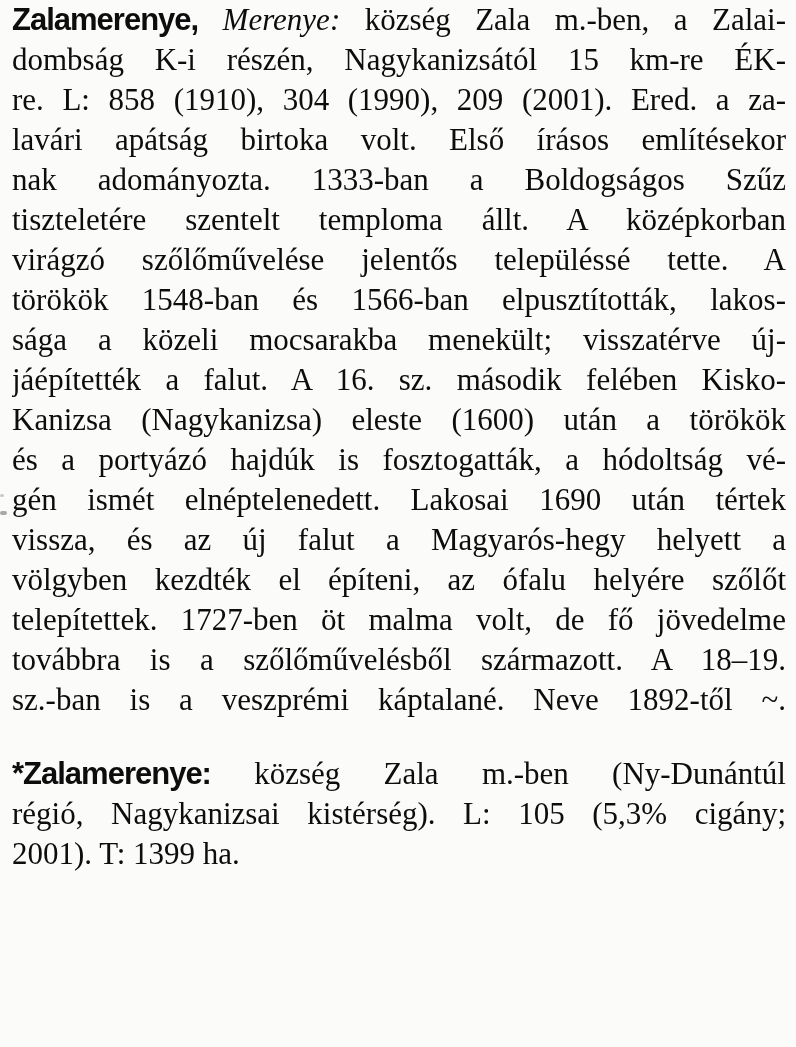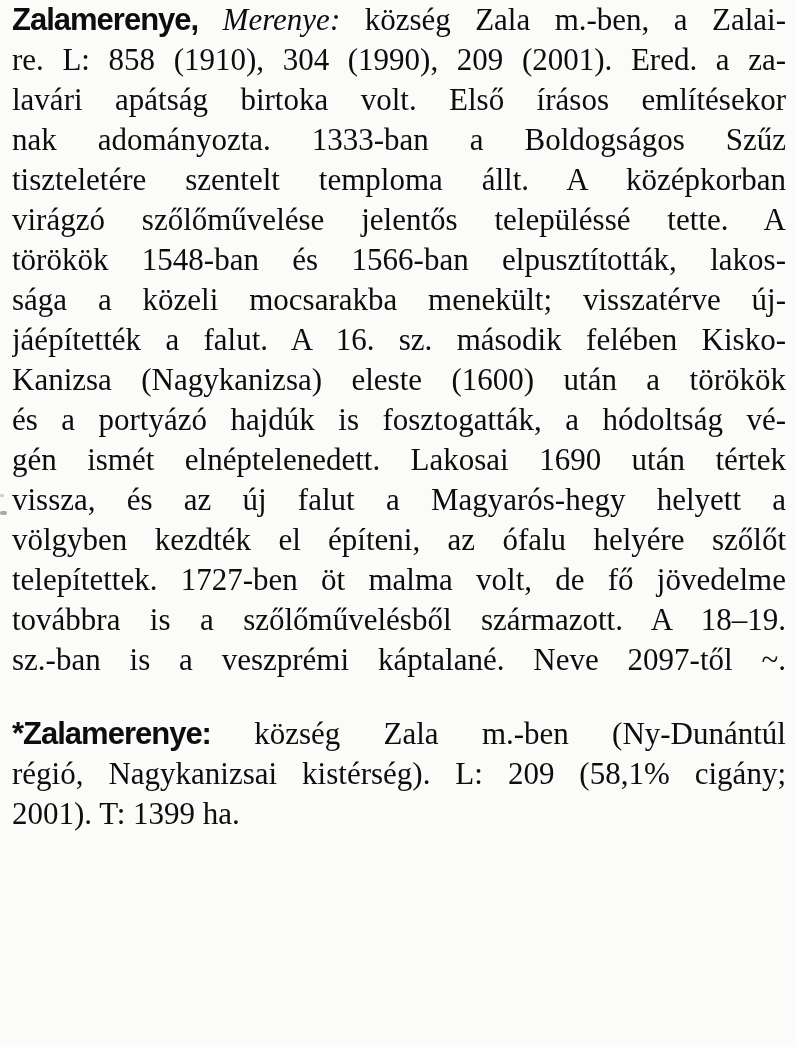--- a/index.html
+++ b/index.html
@@ -56,37 +56,38 @@
   }
   .speck-1 { left: 0; top: 511px; width: 7px; height: 4px; opacity: 0.85; }
   .speck-2 { left: 0; top: 494px; width: 4px; height: 3px; opacity: 0.5; }
 </style>
 </head>
 <body>
 
 <div class="page" style="--page-bg: #fbfbf9; --ink: #0d0d0d;">
   <article class="entry first">
       <div class="line"><span class="headword">Zalamerenye,</span><span class="italic"> Merenye:</span><span class="plain"> község Zala m.-ben, a Zalai-</span></div>
+      <div class="line"><span class="plain">dombság K-i részén, Nagykanizsától 15 km-re ÉK-</span></div>
       <div class="line"><span class="plain">re. L: 858 (1910), 304 (1990), 209 (2001). Ered. a za-</span></div>
       <div class="line"><span class="plain">lavári apátság birtoka volt. Első írásos említésekor</span></div>
       <div class="line"><span class="plain">nak adományozta. 1333-ban a Boldogságos Szűz</span></div>
       <div class="line"><span class="plain">tiszteletére szentelt temploma állt. A középkorban</span></div>
       <div class="line"><span class="plain">virágzó szőlőművelése jelentős településsé tette. A</span></div>
       <div class="line"><span class="plain">törökök 1548-ban és 1566-ban elpusztították, lakos-</span></div>
       <div class="line"><span class="plain">sága a közeli mocsarakba menekült; visszatérve új-</span></div>
       <div class="line"><span class="plain">jáépítették a falut. A 16. sz. második felében Kisko-</span></div>
       <div class="line"><span class="plain">Kanizsa (Nagykanizsa) eleste (1600) után a törökök</span></div>
       <div class="line"><span class="plain">és a portyázó hajdúk is fosztogatták, a hódoltság vé-</span></div>
       <div class="line"><span class="plain">gén ismét elnéptelenedett. Lakosai 1690 után tértek</span></div>
       <div class="line"><span class="plain">vissza, és az új falut a Magyarós-hegy helyett a</span></div>
       <div class="line"><span class="plain">völgyben kezdték el építeni, az ófalu helyére szőlőt</span></div>
       <div class="line"><span class="plain">telepítettek. 1727-ben öt malma volt, de fő jövedelme</span></div>
       <div class="line"><span class="plain">továbbra is a szőlőművelésből származott. A 18–19.</span></div>
-      <div class="line"><span class="plain">sz.-ban is a veszprémi káptalané. Neve 2097-től ~.</span></div>
+      <div class="line"><span class="plain">sz.-ban is a veszprémi káptalané. Neve 1892-től ~.</span></div>
     </article>
   <article class="entry second">
       <div class="line"><span class="headword">*Zalamerenye:</span><span class="plain"> község Zala m.-ben (Ny-Dunántúl</span></div>
-      <div class="line"><span class="plain">régió, Nagykanizsai kistérség). L: 209 (58,1% cigány;</span></div>
+      <div class="line"><span class="plain">régió, Nagykanizsai kistérség). L: 105 (5,3% cigány;</span></div>
       <div class="line no-just"><span class="plain">2001). T: 1399 ha.</span></div>
     </article>
   <div class="speck speck-1"></div>
   <div class="speck speck-2"></div>
 </div>
 
 </body></html>

